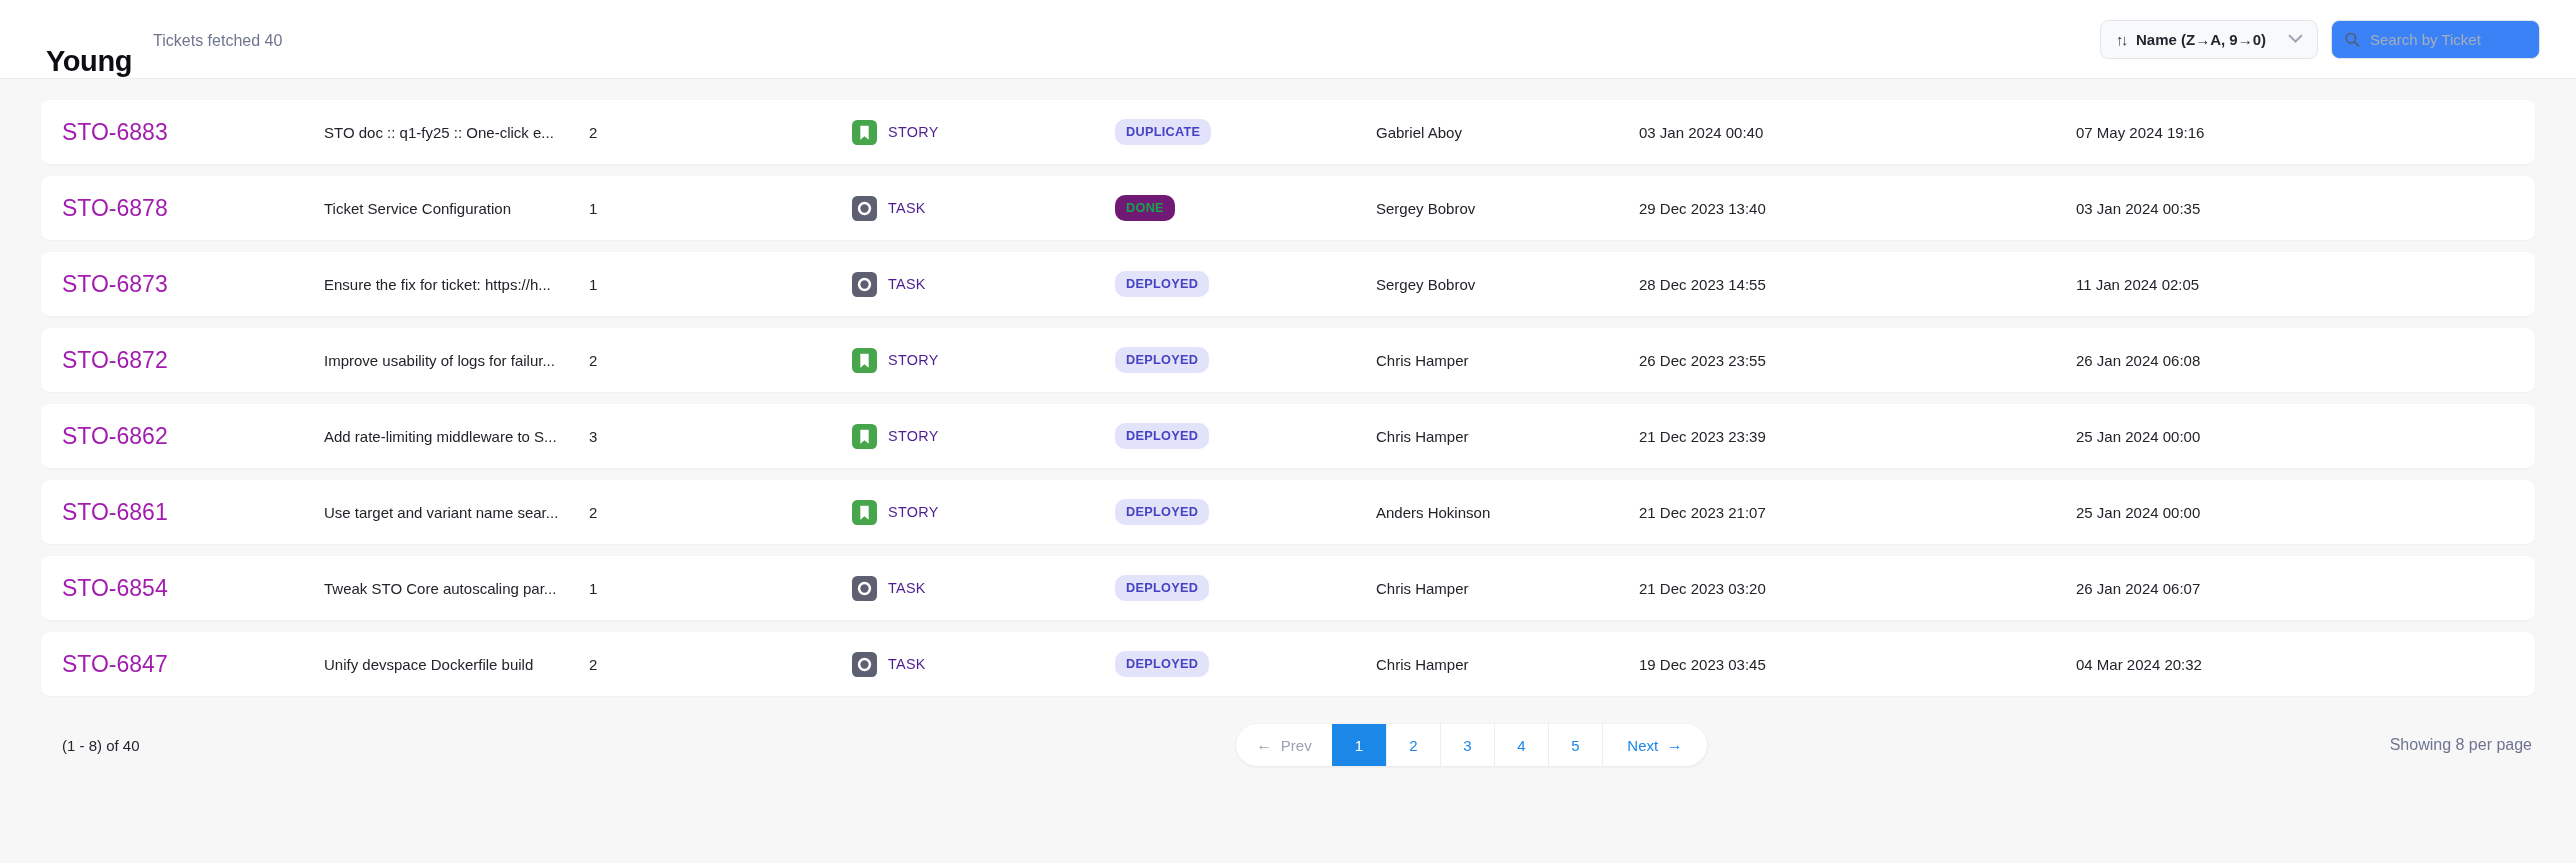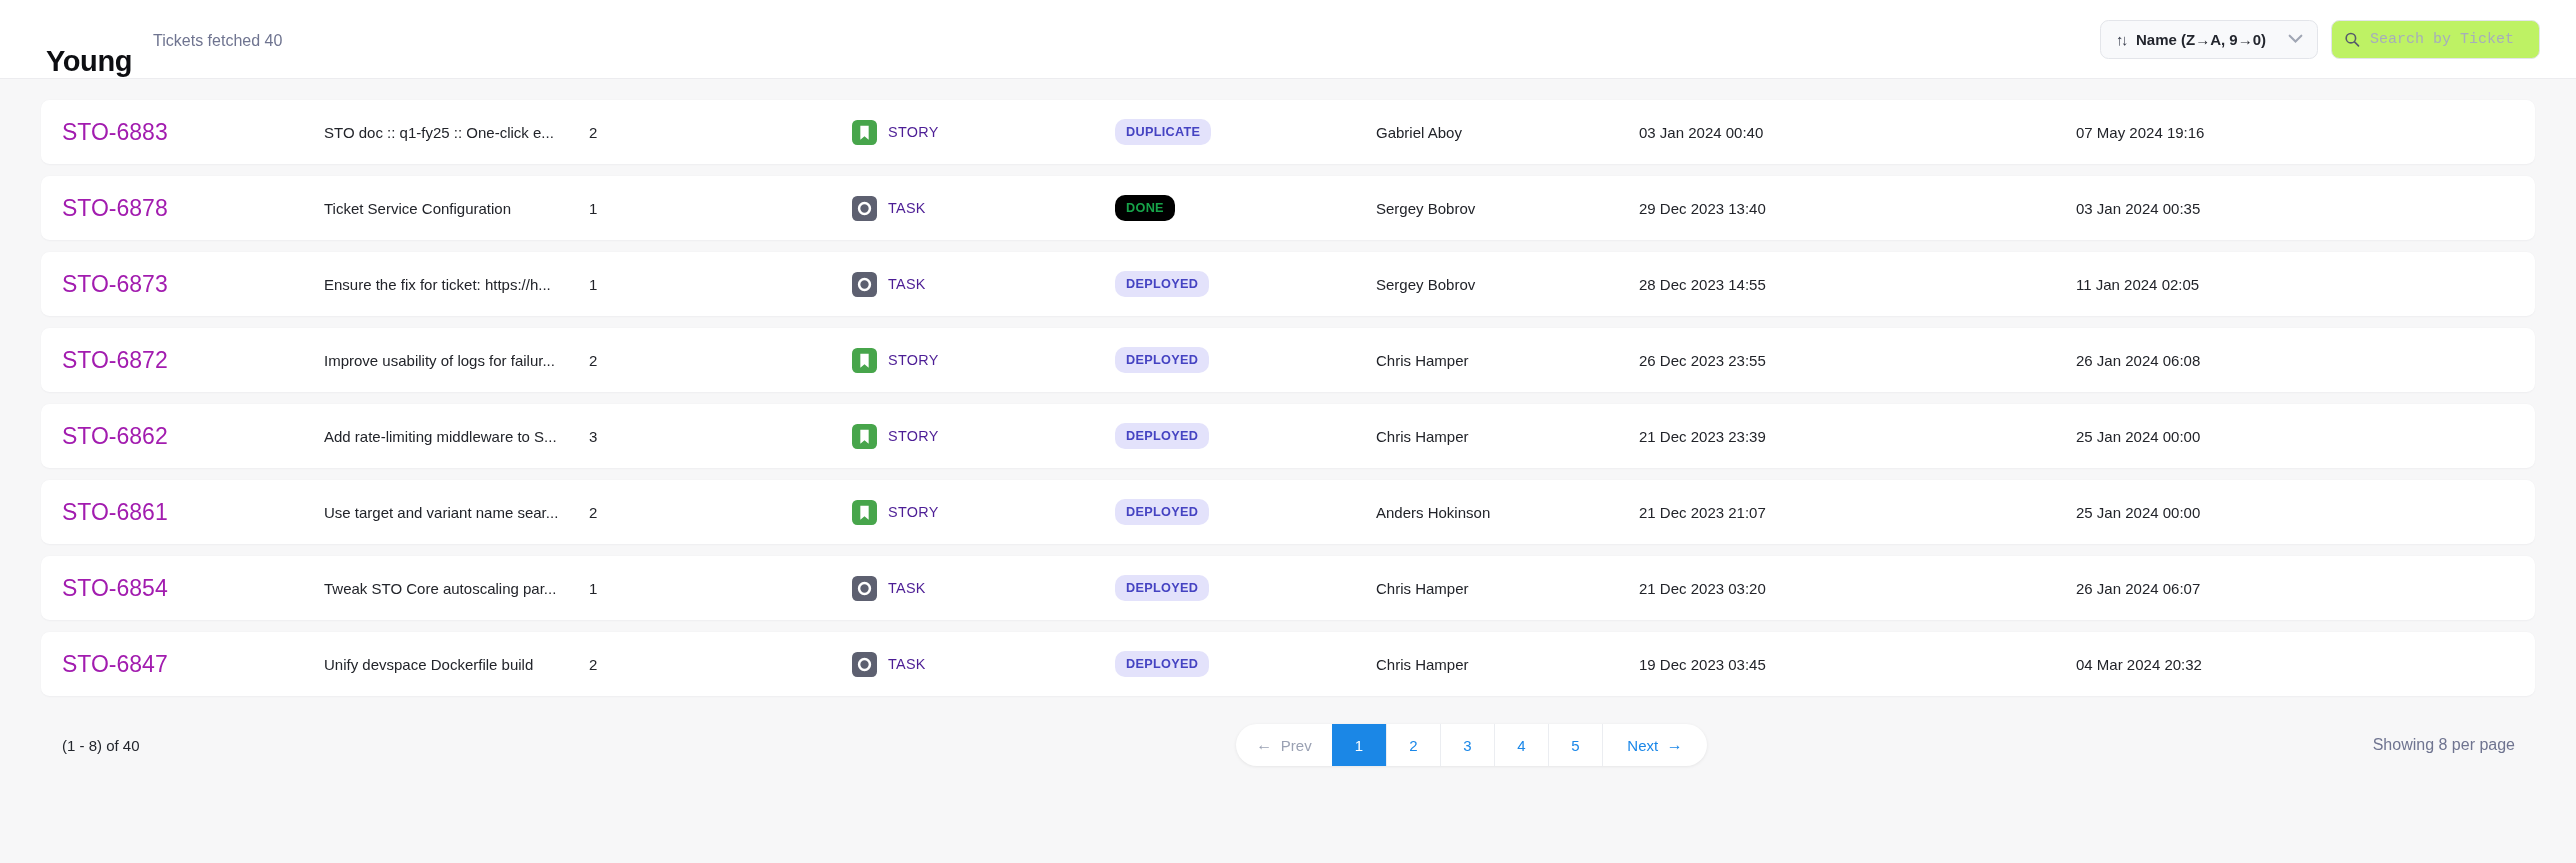--- a/index.html
+++ b/index.html
@@ -20,21 +20,21 @@
   .sort-select {
     display:flex; align-items:center; gap:10px; height:39px; padding:0 13.5px 0 15px;
     background:#f8f9fb; border:1.7px solid #e3e5ea; border-radius:8.5px; cursor:pointer;
     font-family:inherit;
   }
   .sort-updown { font-size:15px; color:#3f4453; letter-spacing:-2.5px; font-weight:400; }
   .sort-label { font-size:15px; font-weight:700; color:#23262e; white-space:nowrap; }
   .chev { margin-left:12px; }
   .search-box {
     display:flex; align-items:center; gap:10px; height:39px; width:209px;
-    background:#bef264; border:1.7px solid #e3e5ea; border-radius:8.5px; padding:0 12px;font-family:Liberation Mono, monospace;
+    background:#3b82f6; border:1.7px solid #e3e5ea; border-radius:8.5px; padding:0 12px;
   }
   .search-box input {
     border:none; outline:none; font-size:15px; color:#23262e; width:100%;
     font-family:inherit; background:transparent;
   }
   .search-box input::placeholder { color:#a6adbb; }
 
   
   .table-wrap { padding:0 41px; }
   .grid-cols {
@@ -60,26 +60,26 @@
   .cell { font-size:15px; color:#22242a; white-space:nowrap; overflow:hidden; }
   .cell.id a { font-size:23px; color:#a21caf; text-decoration:none; cursor:pointer;text-align:right; }
   .cell.type { display:flex; align-items:center; gap:11px; overflow:visible; }
   .type-label { font-size:14.4px; letter-spacing:0.3px; color:#4c1d95; }
   .type-icon { width:25px; height:25px; display:inline-flex; }
   .badge {
     display:inline-block; font-size:12.7px; font-weight:700; letter-spacing:0.3px;
     padding:6.8px 11px; border-radius:10px; line-height:1;
   }
   .badge-purple { background:#e3e2fb; color:#4543c2; }
-  .badge-green  { background:#000000; color:#17a349; }
+  .badge-green  { background:#701a75; color:#17a349; }
 
   
   .footer { position:relative; height:42px; margin-top:28px;padding-left:44px; }
   .range-label { position:absolute; left:62px; top:50%; transform:translateY(-50%); font-size:15px; color:#23262d; }
-  .per-page-label { position:absolute; right:61px; top:50%; transform:translateY(-50%); font-size:16px; color:#6f7490; }
+  .per-page-label { position:absolute; right:44px; top:50%; transform:translateY(-50%); font-size:16px; color:#6f7490; }
   .pager {
     position:absolute; left:50%; top:0; transform:translateX(-52px);
     display:flex; height:42px; background:#ffffff; border-radius:21px;
     box-shadow:0 0.8px 3.4px rgba(0,0,0,0.08); overflow:hidden;
   }
   .pg {
     display:flex; align-items:center; justify-content:center; gap:8.5px;
     font-size:15px; font-family:inherit; border:none; background:transparent;
     border-left:1.7px solid #ebedf1; cursor:pointer; color:#1a87e8;
   }

